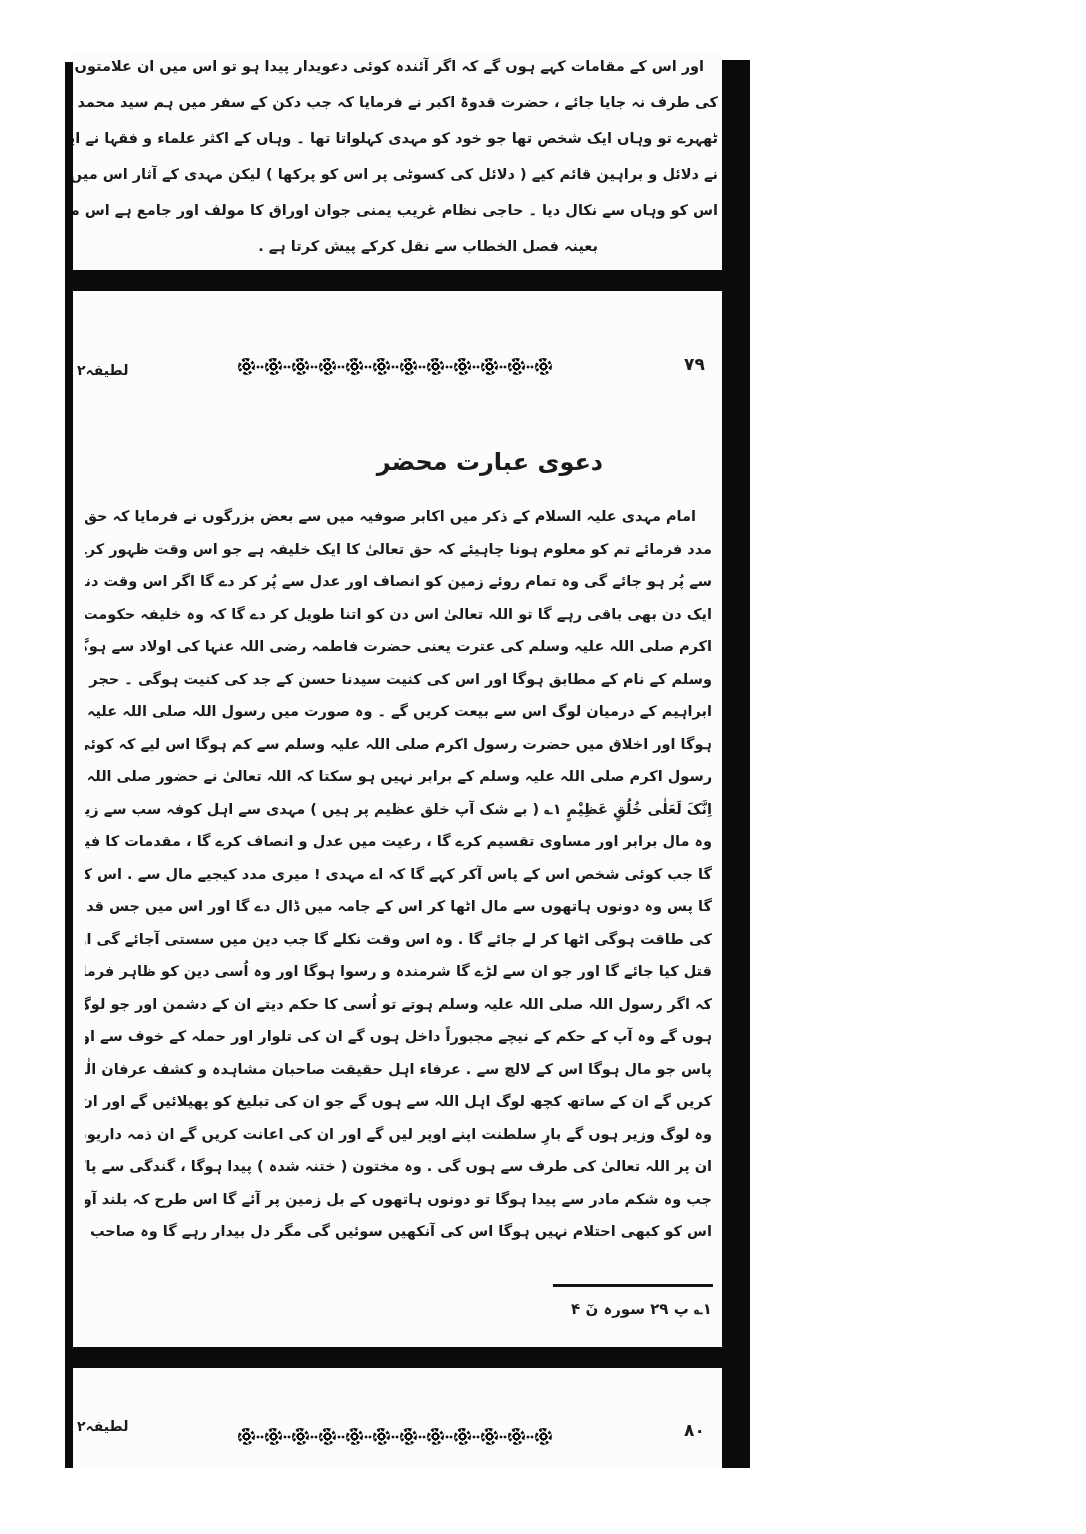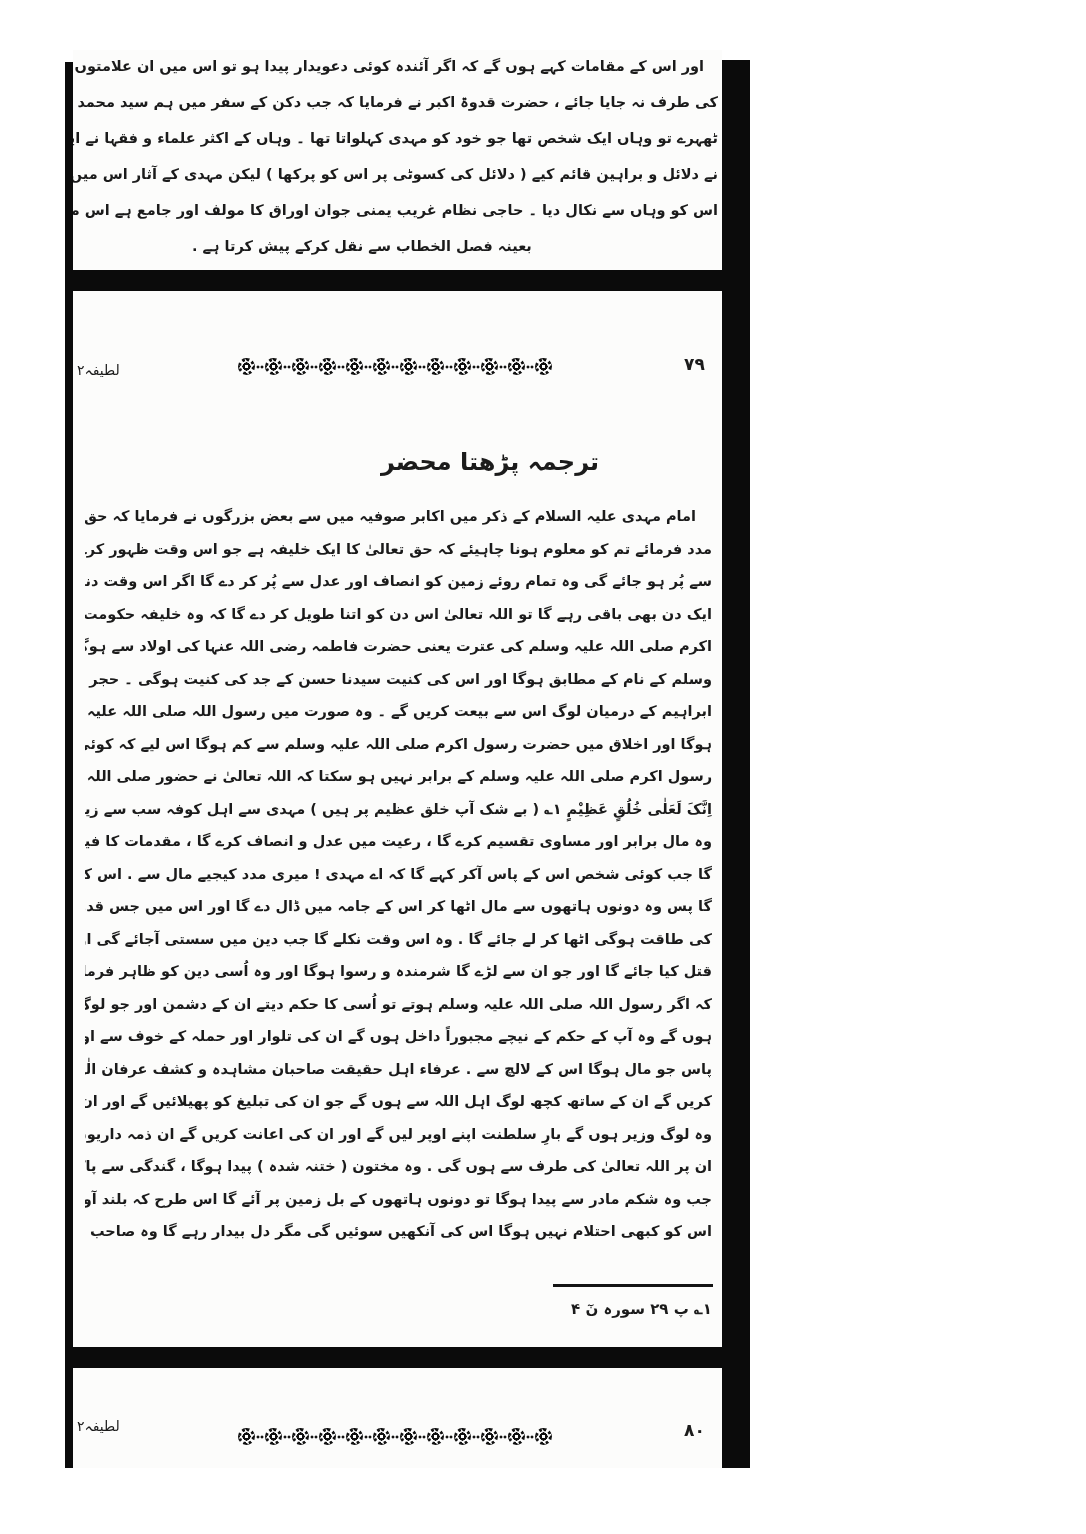--- a/index.html
+++ b/index.html
@@ -11,23 +11,23 @@
   .vbar.left{left:65px;top:62px;width:8px;height:1406px;}
   .vbar.right{left:722px;top:60px;width:28px;height:1408px;}
   .hbar{position:absolute;left:65px;width:685px;height:21px;background:#0b0b0b;}
   .hbar.h1{top:270px;}
   .hbar.h2{top:1347px;}
   
   .top-text{position:absolute;left:72px;top:48px;width:646px;line-height:36px;
             font-size:14.5px;font-weight:bold;text-align:right;overflow:hidden;}
   .top-text .tline{white-space:nowrap;overflow:hidden;}
   .top-text .tline:first-child{padding-left:0;padding-right:14px;}
-  .top-text .tline:last-child{white-space:normal;text-align:left;padding-left:120px;padding-right:120px;}
-  
-  .margin-label{position:absolute;left:77px;font-size:14px;font-weight:normal;}
+  .top-text .tline:last-child{white-space:normal;text-align:right;padding-left:120px;padding-right:120px;}
+  
+  .margin-label{position:absolute;left:77px;font-size:14px;font-weight:bold;}
   .page-num{position:absolute;left:684px;font-size:17px;font-weight:bold;letter-spacing:1px;}
   .lbl79{top:362px;} .num79{top:354px;}
   .lbl80{top:1418px;} .num80{top:1420px;text-align:center;}
   .chain{position:absolute;left:395px;transform:translateX(-50%);display:flex;align-items:center;}
   .chain79{top:358px;} .chain80{top:1428px;}
   .chain-unit{display:flex;align-items:center;}
   .rosette{display:inline-block;width:11px;height:11px;border:3px dotted #111;border-radius:50%;
            background:radial-gradient(circle,#ffffff 0 1.5px,#111 1.5px 4px,#ffffff 4.2px);}
   .dots{display:inline-block;width:10px;height:16px;
         background:radial-gradient(circle 1.6px at 3px 8px,#111 1.3px,transparent 1.7px),
@@ -114,21 +114,21 @@
       <span class="dots"></span>
       <span class="rosette"></span>
     </span>
       <span class="chain-unit">
       <span class="dots"></span>
       <span class="rosette"></span>
     </span>
     </div>
   <div class="page-num num79">۷۹</div>
 
-  <div class="title" dir="rtl">ترجمہ پڑھتا محضر</div>
+  <div class="title" dir="rtl">دعوی عبارت محضر</div>
   <div class="body-text" dir="rtl">
 
   <div class="bline">امام مہدی علیہ السلام کے ذکر میں اکابر صوفیہ میں سے بعض بزرگوں نے فرمایا کہ حق تعالیٰ نے ہماری اور تمہاری</div>
       <div class="bline">مدد فرمائے تم کو معلوم ہونا چاہیئے کہ حق تعالیٰ کا ایک خلیفہ ہے جو اس وقت ظہور کرے گا جب تمام زمین ظلم و جور</div>
       <div class="bline">سے پُر ہو جائے گی وہ تمام روئے زمین کو انصاف اور عدل سے پُر کر دے گا اگر اس وقت دنیا کی عمر سے صرف</div>
       <div class="bline">ایک دن بھی باقی رہے گا تو اللہ تعالیٰ اس دن کو اتنا طویل کر دے گا کہ وہ خلیفہ حکومت کر سکے ۔ یہ مہدی نبی</div>
       <div class="bline">اکرم صلی اللہ علیہ وسلم کی عترت یعنی حضرت فاطمہ رضی اللہ عنہا کی اولاد سے ہوگا ۔ اس کا نام رسول اللہ صلی اللہ علیہ</div>
       <div class="bline">وسلم کے نام کے مطابق ہوگا اور اس کی کنیت سیدنا حسن کے جد کی کنیت ہوگی ۔ حجر اسود اور مقام</div>
       <div class="bline">ابراہیم کے درمیان لوگ اس سے بیعت کریں گے ۔ وہ صورت میں رسول اللہ صلی اللہ علیہ وسلم سے مشابہ</div>
       <div class="bline">ہوگا اور اخلاق میں حضرت رسول اکرم صلی اللہ علیہ وسلم سے کم ہوگا اس لیے کہ کوئی شخص بھی اخلاق و اوصاف میں</div>

